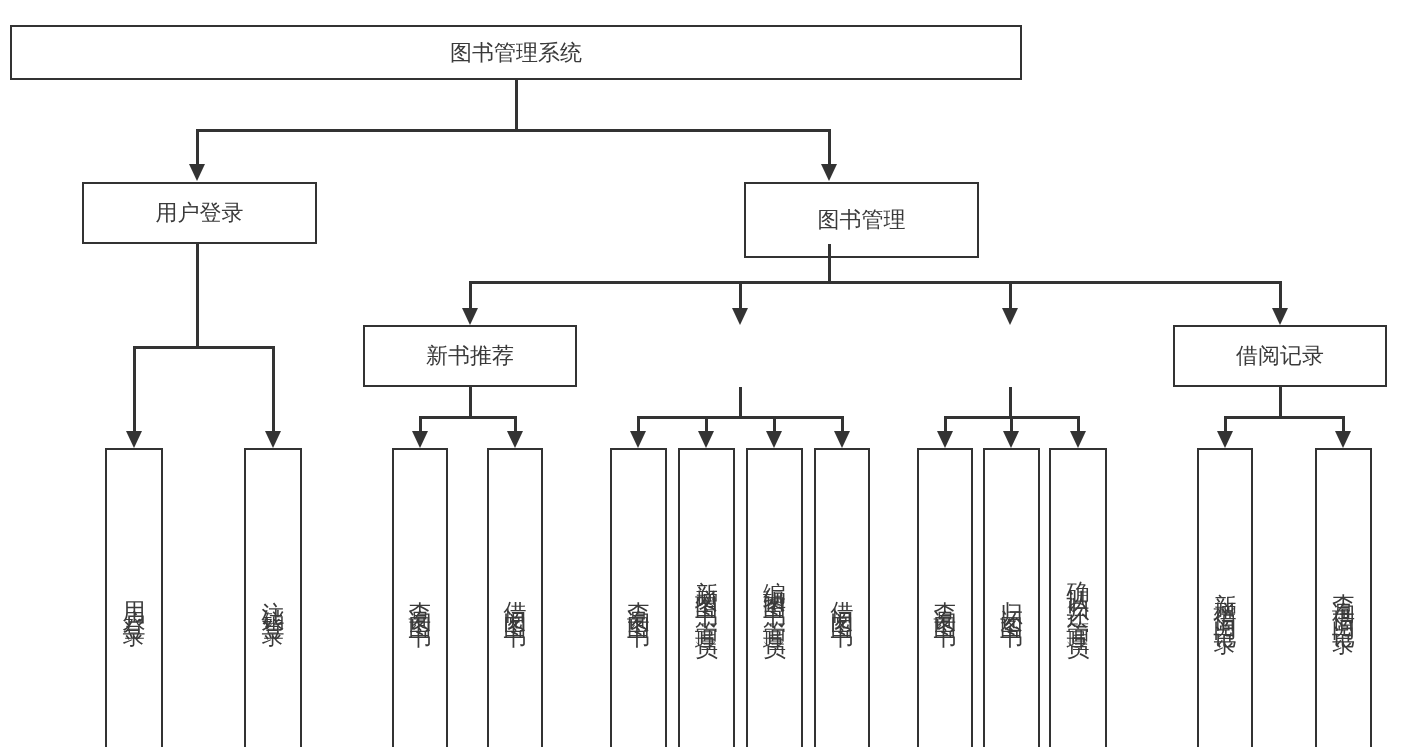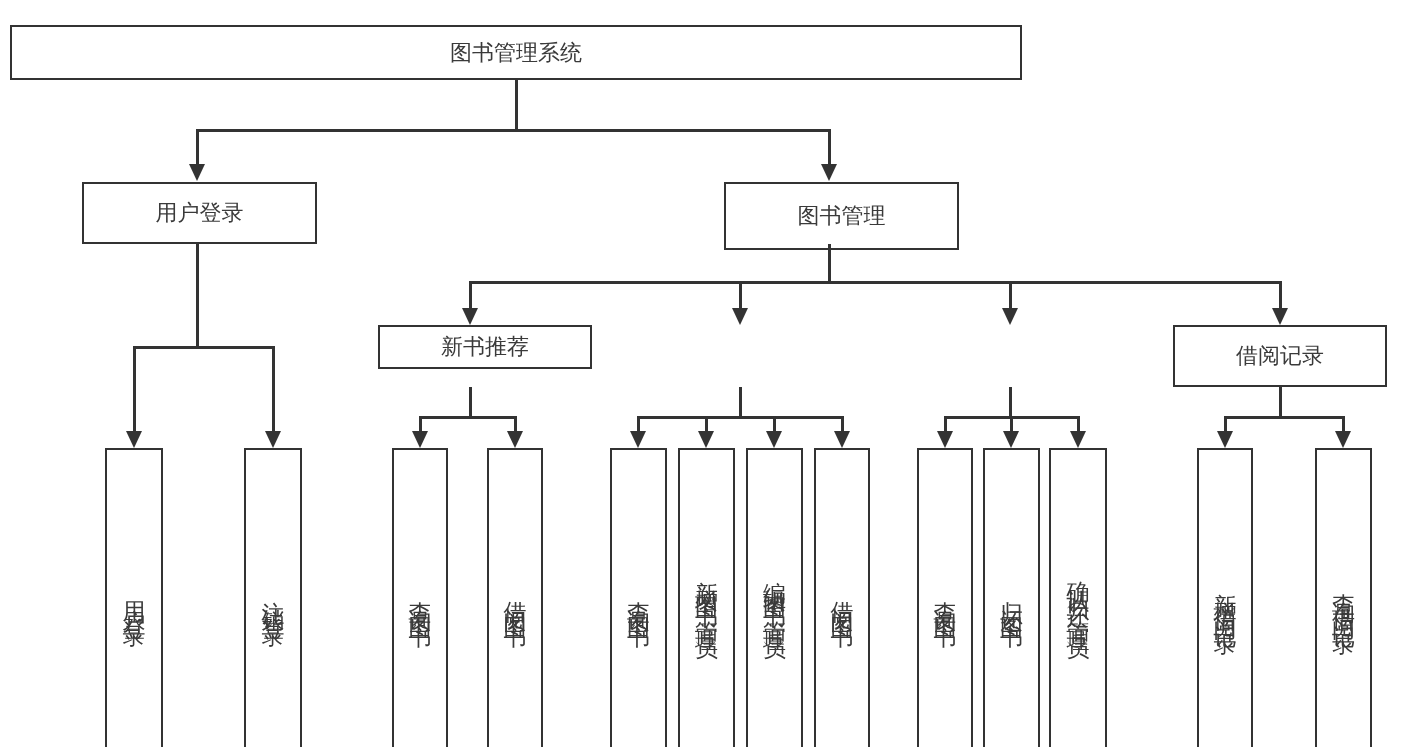--- a/index.html
+++ b/index.html
@@ -29,23 +29,23 @@
   }
 </style>
 </head>
 <body>
 
 <div id="canvas">
 
   <div class="box" style="left:10px;top:13px;width:1012px;height:55px;">图书管理系统</div>
 
   <div class="box" style="left:82px;top:170px;width:235px;height:62px;">用户登录</div>
-  <div class="box" style="left:724px;top:170px;width:235px;height:68px;">图书管理</div>
+  <div class="box" style="left:744px;top:170px;width:235px;height:76px;">图书管理</div>
 
-  <div class="box" style="left:378px;top:313px;width:214px;height:44px;">新书推荐</div>
+  <div class="box" style="left:363px;top:313px;width:214px;height:62px;">新书推荐</div>
   <div class="box" style="left:1173px;top:313px;width:214px;height:62px;">借阅记录</div>
 
   <div class="box leaf" style="left:105px;top:436px;width:58px;height:302px;">用户登录</div>
   <div class="box leaf" style="left:244px;top:436px;width:58px;height:302px;">注销登录</div>
 
   <div class="box leaf" style="left:392px;top:436px;width:56px;height:302px;">查询图书</div>
   <div class="box leaf" style="left:487px;top:436px;width:56px;height:302px;">借阅图书</div>
 
   <div class="box leaf" style="left:610px;top:436px;width:57px;height:302px;">查询图书</div>
   <div class="box leaf" style="left:678px;top:436px;width:57px;height:302px;">新增图书（管理员）</div>

